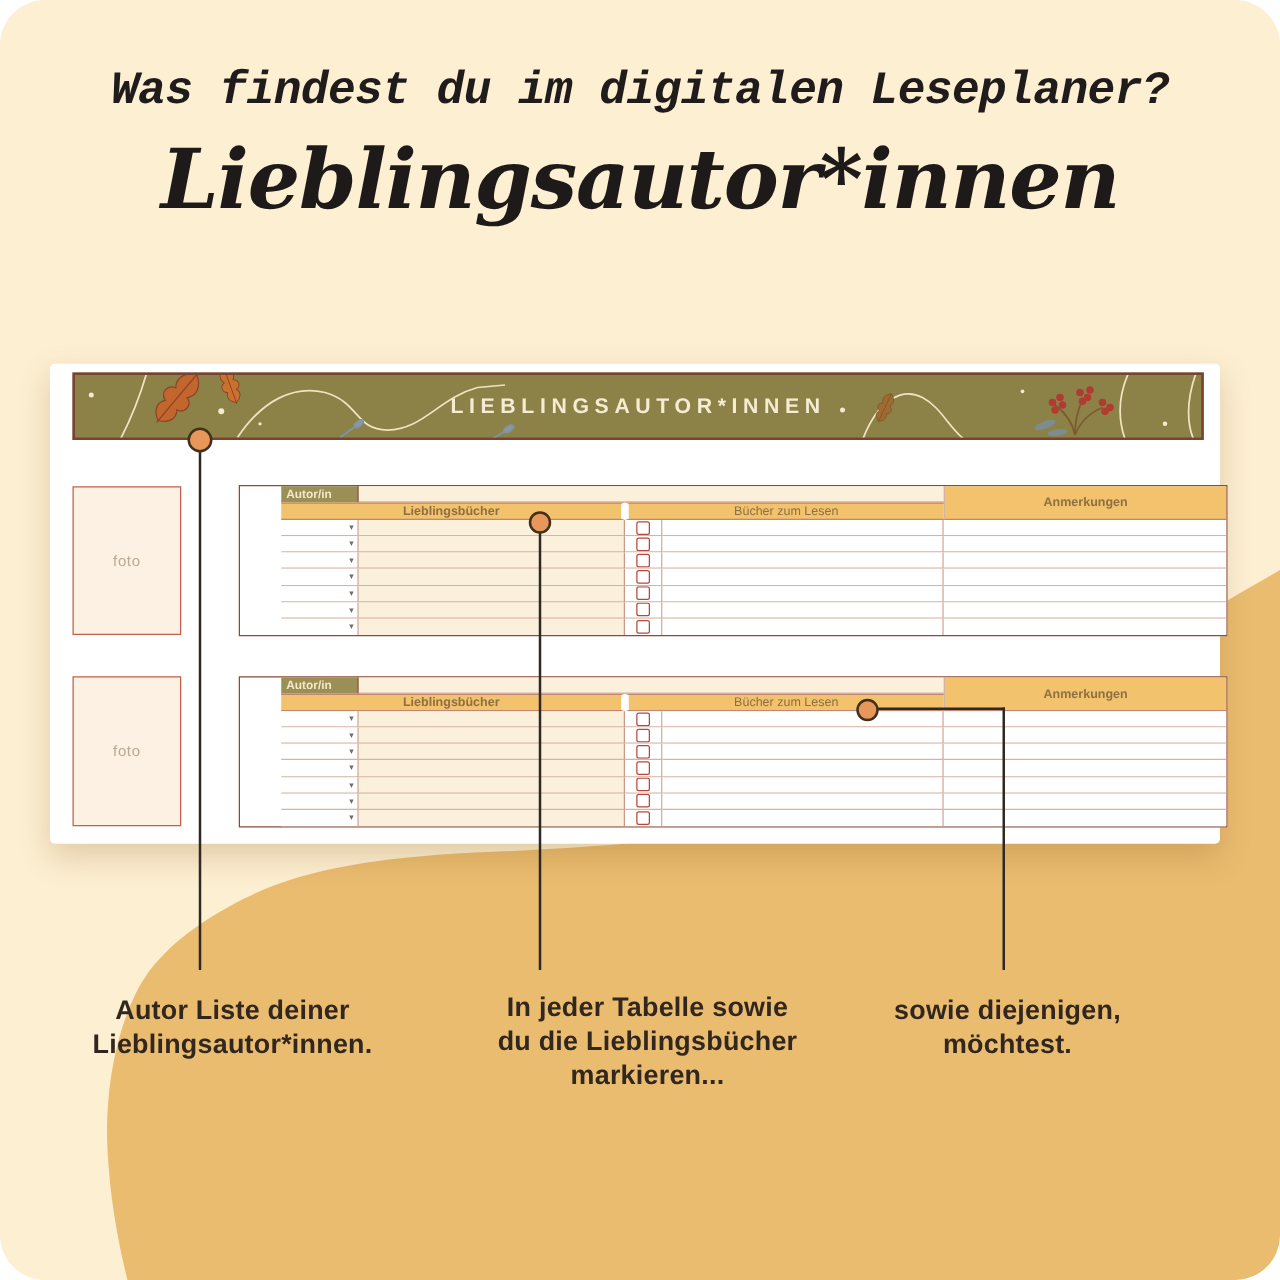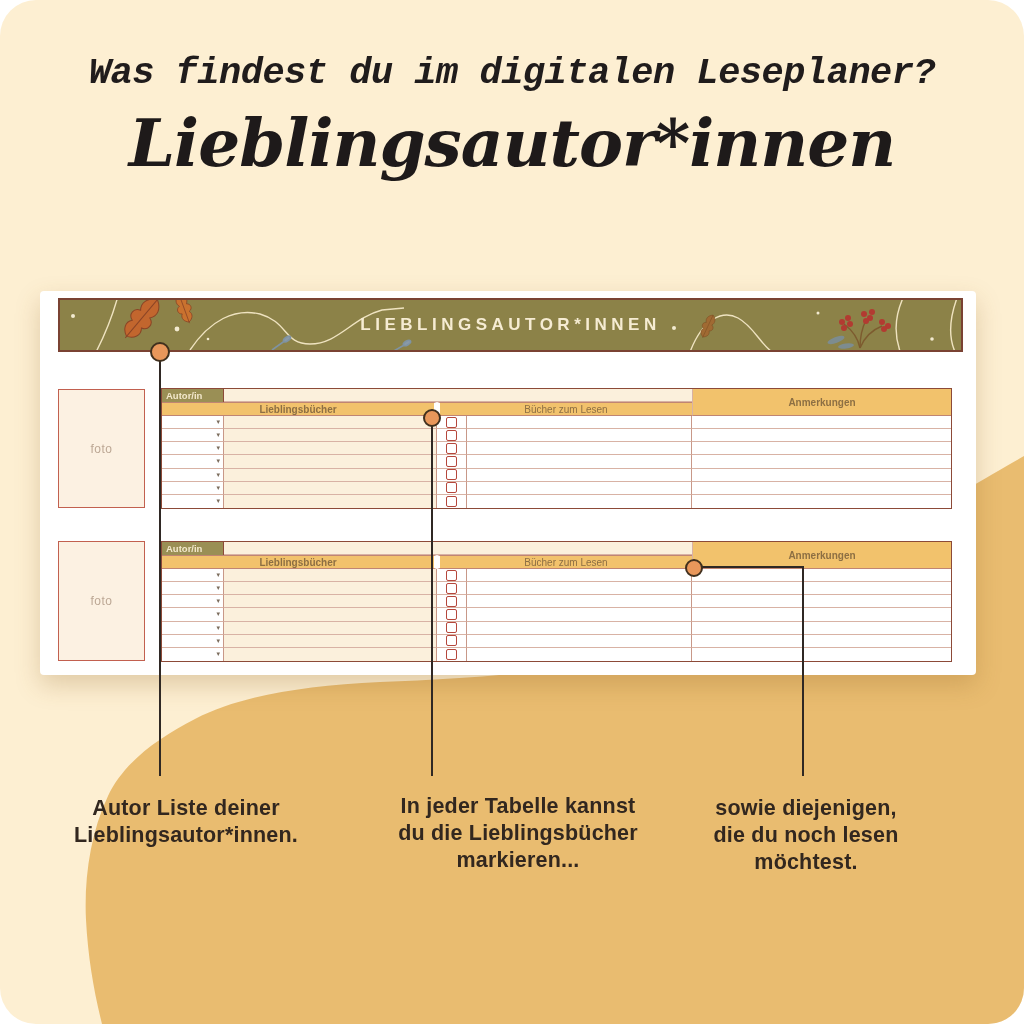--- a/index.html
+++ b/index.html
@@ -44,25 +44,26 @@
   .foto{
     position:absolute;left:18px;width:87px;
     background:#fcf1e2;border:1.5px solid var(--photo-border,#C2604F);
     box-sizing:border-box;display:flex;align-items:center;justify-content:center;
     color:var(--photo-text,#BCA794);font-size:12px;letter-spacing:.5px;
   }
   .f1{top:98px;height:119px;}
   .f2{top:250px;height:120px;}
   
   .ptable{
-    position:absolute;left:121px;width:791px;height:121px;
+    position:absolute;left:151px;width:791px;height:121px;
     display:grid;grid-template-columns:62px 213px 30px 225px auto;
     grid-template-rows:13px 14px repeat(7,1fr);
     background:#fff;border:1.5px solid var(--table-border,#8C4A38);
     box-sizing:border-box;
+    padding-left:33px;
   }
   .pt1{top:97px;}
   .pt2{top:250px;}
   .ptable>div{box-sizing:border-box;overflow:hidden;}
   .c-author{
     grid-column:1;grid-row:1;background:var(--author-olive,#9A8F55);
     color:var(--author-text,#F3E8CC);font-size:9.5px;font-weight:bold;
     display:flex;align-items:center;padding-left:4px;
     border-right:1px solid var(--table-border,#8C4A38);
   }
@@ -370,23 +371,22 @@
   <div class="v-line" style="left:802px;top:566px;height:210px;"></div>
   <div class="dot" style="left:150px;top:342px;width:20px;height:20px;"></div>
   <div class="dot" style="left:423px;top:409px;width:18px;height:18px;"></div>
   <div class="dot" style="left:685px;top:559px;width:18px;height:18px;"></div>
 
   <div class="note n1">
     <div>Autor Liste deiner</div>
     <div>Lieblingsautor*innen.</div>
   </div>
   <div class="note n2">
-    <div>In jeder Tabelle kannst</div>
+    <div>In jeder Tabelle sowie</div>
     <div>du die Lieblingsbücher</div>
     <div>markieren...</div>
   </div>
   <div class="note n3">
     <div>sowie diejenigen,</div>
-    <div>die du noch lesen</div>
     <div>möchtest.</div>
   </div>
 
 </div>
 
 </body></html>

